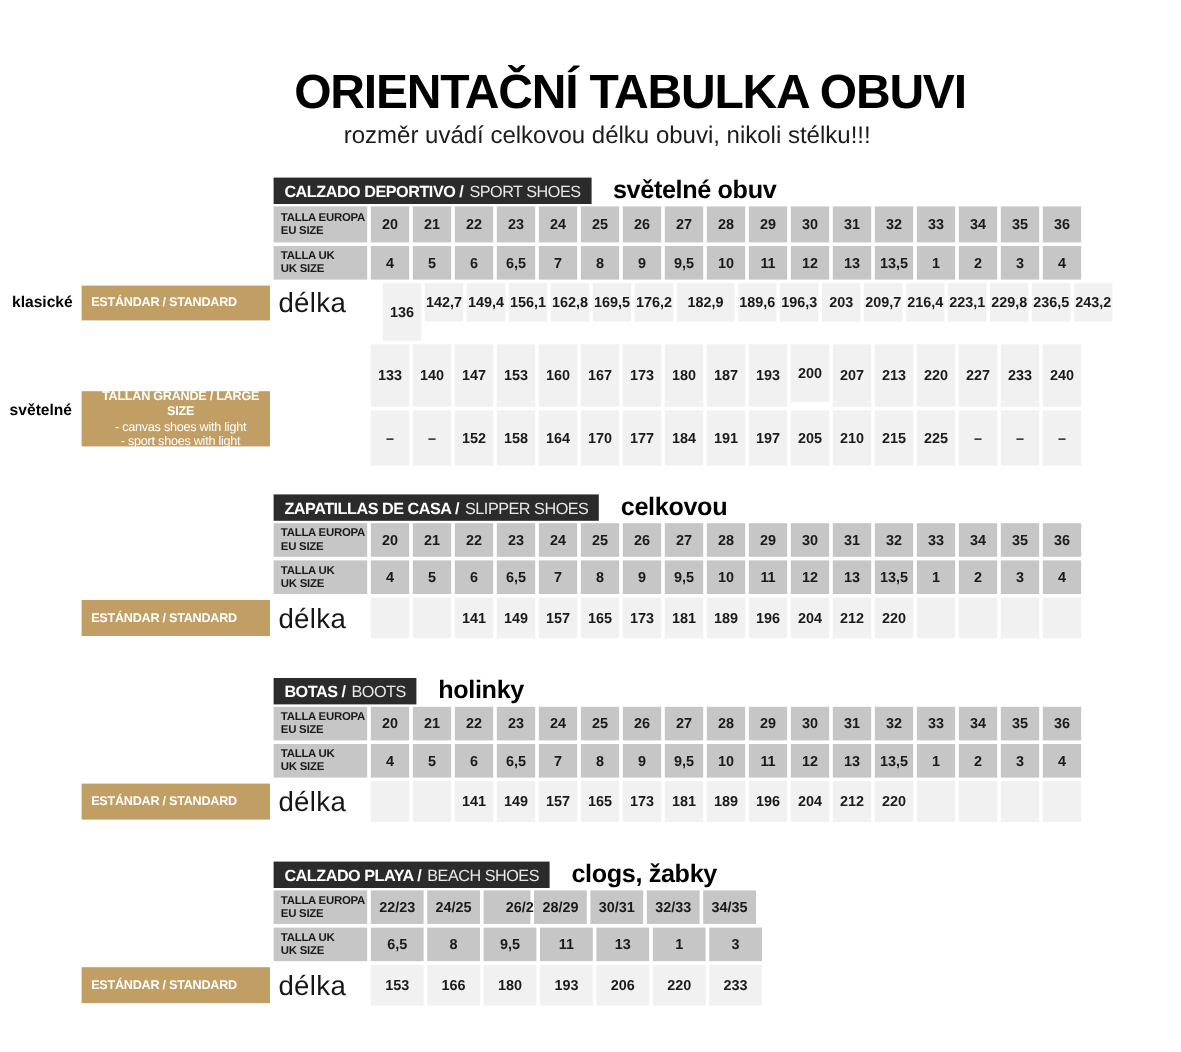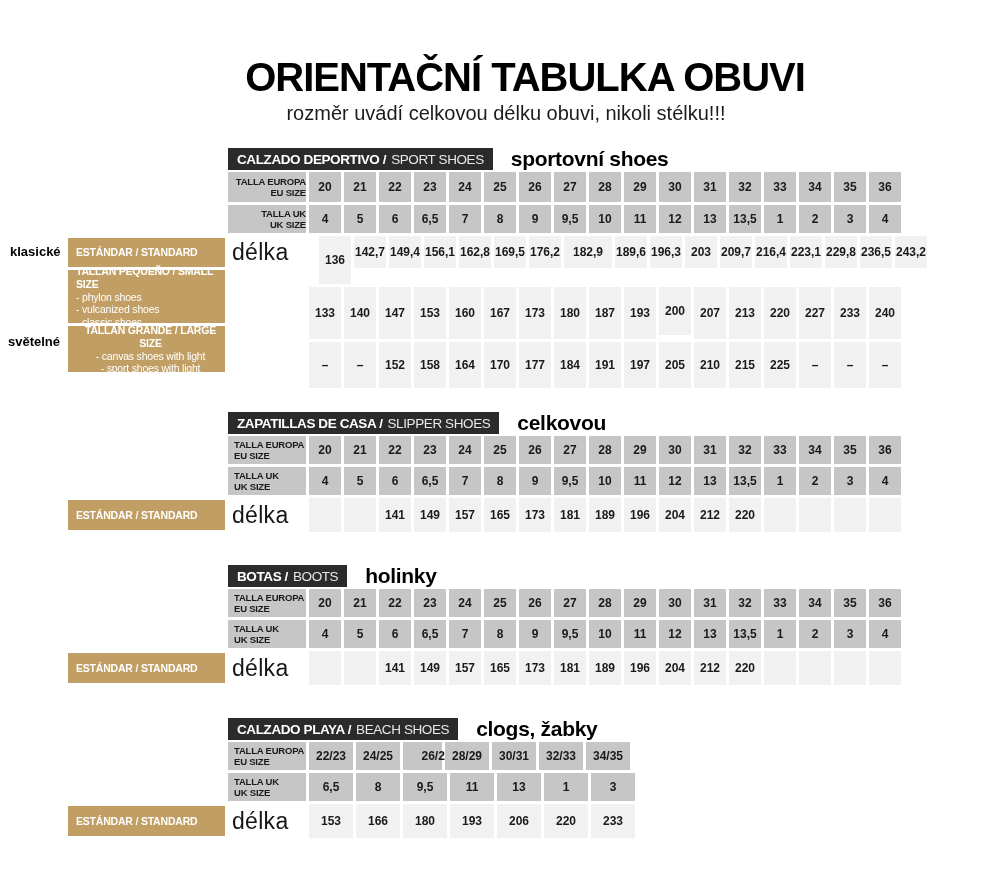--- a/index.html
+++ b/index.html
@@ -46,27 +46,27 @@
   .outside{position:absolute;font-size:13px;font-weight:bold;color:#000;}
 </style>
 </head>
 <body>
 
 <div class="page">
 
   <div class="title">ORIENTAČNÍ TABULKA OBUVI</div>
   <div class="subtitle">rozměr uvádí celkovou délku obuvi, nikoli stélku!!!</div>
 
-  <div class="tblock" style="left:228px;top:148px;text-align:right;">
+  <div class="tblock" style="left:228px;top:148px;">
     <div class="bar-line">
       <div class="black-bar">
         <span class="primary">CALZADO DEPORTIVO /</span>
         <span class="secondary">SPORT SHOES</span>
       </div>
-      <div class="cz">sportovní shoes</div>
+      <div class="cz">světelné obuv</div>
     </div>
     <div>
         <div class="trow">
           <div class="hlabel" style="width: 78px; height: 30px;">
             <span>TALLA EUROPA</span>
             <span>EU SIZE</span>
           </div>
           <div class="hcell" style="width: 32px; height: 30px;">20</div>
           <div class="hcell" style="width: 32px; height: 30px;">21</div>
           <div class="hcell" style="width: 32px; height: 30px;">22</div>
@@ -170,28 +170,20 @@
         </div>
       </div>
   </div>
 
   <div class="outside" style="left:10px;top:244px;">klasické</div>
   <div class="outside" style="left:8px;top:334px;">světelné</div>
 
   <div class="side-box" style="top:238px;height:29px;">
     <div class="sb-title">ESTÁNDAR / STANDARD</div>
   </div>
-  <div class="side-box" style="top:270px;height:53px;">
-    <div class="sb-title">TALLAN PEQUEÑO / SMALL SIZE</div>
-    <div>
-        <div class="bullet">- phylon shoes</div>
-        <div class="bullet">- vulcanized shoes</div>
-        <div class="bullet">- classic shoes</div>
-      </div>
-  </div>
   <div class="side-box" style="top:326px;height:46px;text-align:center;">
     <div class="sb-title">TALLAN GRANDE / LARGE SIZE</div>
     <div>
         <div class="bullet">- canvas shoes with light</div>
         <div class="bullet">- sport shoes with light</div>
       </div>
   </div>
 
   <div class="tblock" style="left:228px;top:412px;">
     <div class="bar-line">

